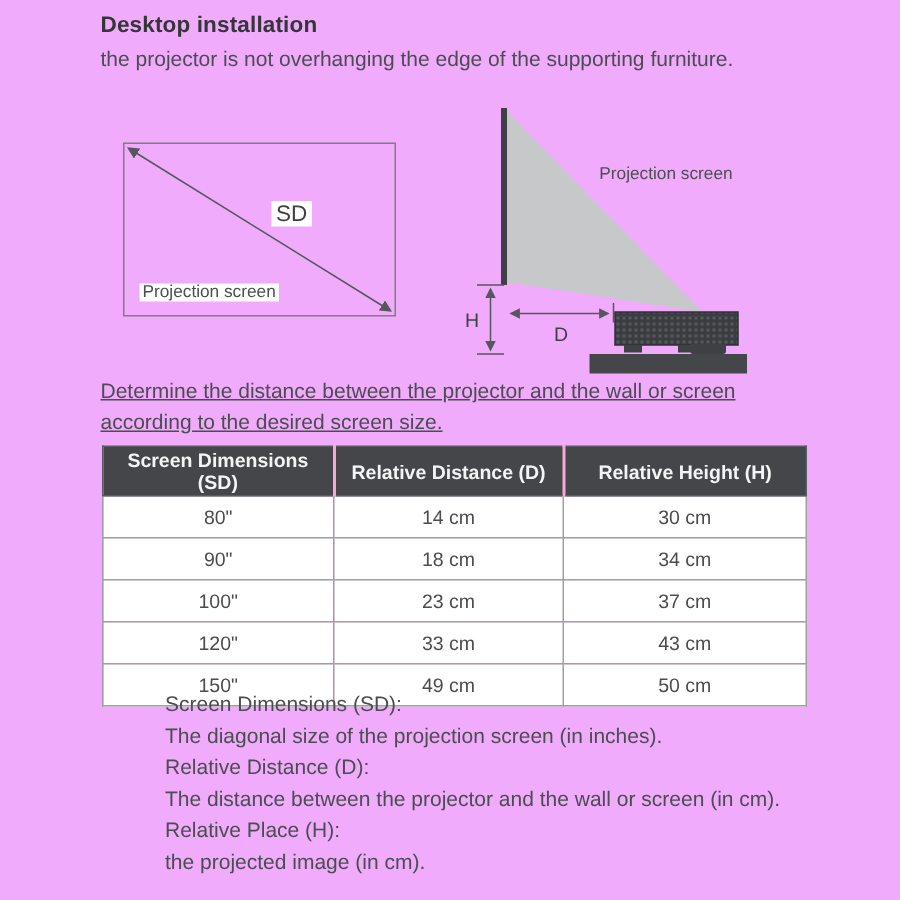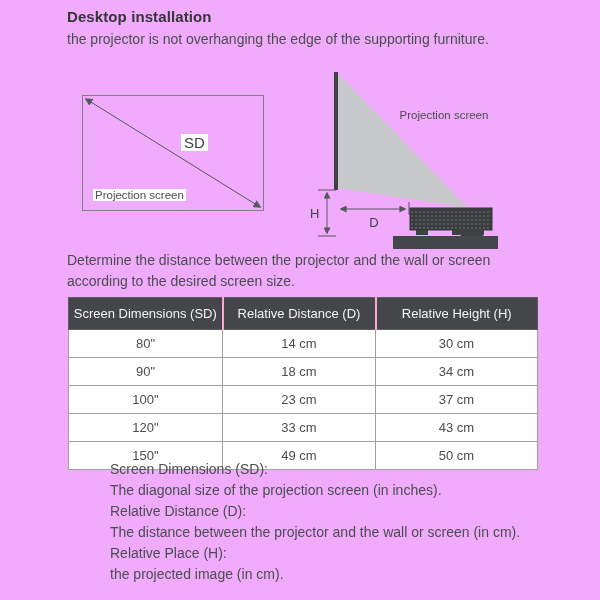--- a/index.html
+++ b/index.html
@@ -10,21 +10,21 @@
   }
   .page{position:relative;width:600px;height:600px;background:#f0abfc;}
 
   .title{
     position:absolute;left:67px;top:8px;
     font-size:15px;font-weight:bold;color:#353637;letter-spacing:.1px;
   }
   .para{position:absolute;left:67px;font-size:14px;line-height:21px;color:#4b4d4f;}
   .para div{white-space:nowrap;}
   .intro{top:29px;}
-  .determine{top:250px;}
+  .determine{top:250px;text-decoration:underline;}
 
   .diagrams{position:absolute;left:0;top:70px;width:600px;height:182px;}
 
   
   .screen-rect{
     position:absolute;left:82px;top:25px;width:182px;height:116px;
     border:1px solid #7f7f7f;box-sizing:border-box;text-align:center;
   }
   .screen-rect svg{position:absolute;left:0;top:0;}
   .sd-label{
@@ -39,21 +39,21 @@
   
   .side-diagram{position:absolute;left:310px;top:0;width:200px;height:182px;}
 
   
   .dist-table{
     position:absolute;left:68px;top:297px;width:469px;
     border-collapse:collapse;table-layout:fixed;
     font-size:13px;color:#4c4c4c;
   }
   .dist-table th{
-    background:#44464a;color:#f4f4f4;font-weight:normal;
+    background:#44464a;color:#f4f4f4;font-weight:bold;
     height:29px;border:1px solid #5a5c5f;text-align:center;
   }
   .dist-table th + th{border-left:2px solid #f9a8d4;}
   .dist-table td{
     height:25px;text-align:center;border:1px solid #a0a0a0;background:#fff;
   }
   .dist-table{border:1px solid #7e7e7e;}
 
   .definitions{position:absolute;left:67px;top:459px;font-size:14px;line-height:21px;color:#4b4d4f;}
   .definitions div{white-space:nowrap;margin-left:43px;}

